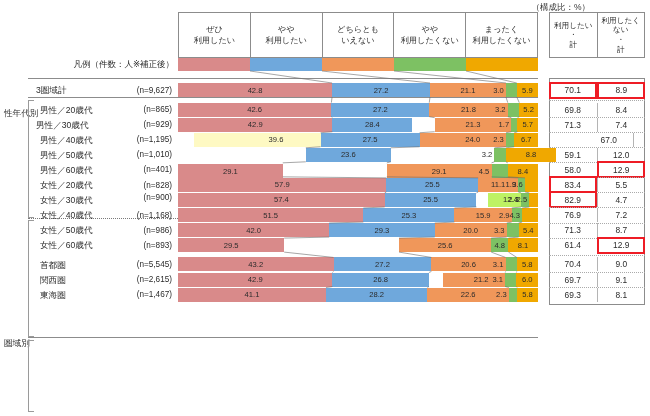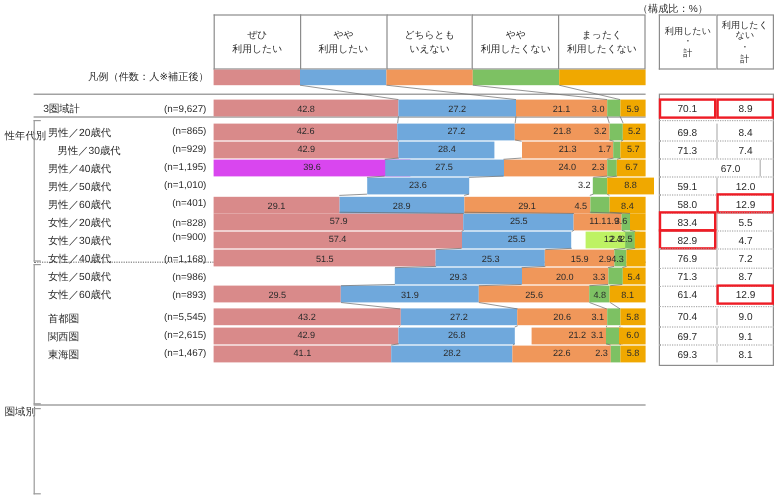--- a/index.html
+++ b/index.html
@@ -245,21 +245,21 @@
         <div class="seg" style="left: 329.76px; width: 11.52px; background: rgb(125, 193, 99);"></div>
         <div class="seg" style="left: 341.28px; width: 18.72px; background: rgb(240, 168, 0);">
           <span>5.2</span>
         </div>
       </div>
       <div class="sum-row" style="top: 102.65px; height: 14px;">
         <div class="sc divider">69.8</div>
         <div class="sc">8.4</div>
       </div>
       <div class="sum-sep" style="top: 117.175px;"></div>
-      <div class="abs row-label" style="left: 48px; top: 119.9px;">男性／30歳代</div>
+      <div class="abs row-label" style="left: 36px; top: 119.9px;">男性／30歳代</div>
       <div class="abs row-n" style="left: 112px; width: 60px; top: 120.3px;">(n=929)</div>
       <div class="bar-row" style="top: 117.7px;">
         <div class="seg" style="left: 0px; width: 154.44px; background: rgb(217, 138, 138);">
           <span>42.9</span>
         </div>
         <div class="seg" style="left: 154.44px; width: 80px; background: rgb(111, 168, 220);">
           <span>28.4</span>
         </div>
         <div class="seg" style="left: 256.68px; width: 76.68px; background: rgb(240, 151, 90);">
           <span>21.3</span>
@@ -271,21 +271,21 @@
         </div>
       </div>
       <div class="sum-row" style="top: 117.7px; height: 14px;">
         <div class="sc divider">71.3</div>
         <div class="sc">7.4</div>
       </div>
       <div class="sum-sep" style="top: 132.225px;"></div>
       <div class="abs row-label" style="left: 40px; top: 134.95px;">男性／40歳代</div>
       <div class="abs row-n" style="left: 112px; width: 60px; top: 135.35px;">(n=1,195)</div>
       <div class="bar-row" style="top: 132.75px;">
-        <div class="seg" style="left: 0px; width: 164px; background: #d946ef;">
+        <div class="seg" style="left: 16px; width: 164px; background: #fef9c3;">
           <span>39.6</span>
         </div>
         <div class="seg" style="left: 142.56px; width: 99px; background: rgb(111, 168, 220);">
           <span>27.5</span>
         </div>
         <div class="seg" style="left: 241.56px; width: 86.4px; background: rgb(240, 151, 90); padding-left: 20px;">
           <span>24.0</span>
         </div>
         <div class="seg-out-label" style="left: 312.96px; width: 15px;">2.3</div>
         <div class="seg" style="left: 327.96px; width: 8.28px; background: rgb(125, 193, 99);"></div>
@@ -299,37 +299,34 @@
       </div>
       <div class="sum-sep" style="top: 147.275px;"></div>
       <div class="abs row-label" style="left: 40px; top: 150px;">男性／50歳代</div>
       <div class="abs row-n" style="left: 112px; width: 60px; top: 150.4px;">(n=1,010)</div>
       <div class="bar-row" style="top: 147.8px;">
         <div class="seg" style="left: 127.8px; width: 84.96px; background: rgb(111, 168, 220);">
           <span>23.6</span>
         </div>
         <div class="seg-out-label" style="left: 301.44px; width: 15px;">3.2</div>
         <div class="seg" style="left: 316.44px; width: 11.52px; background: rgb(125, 193, 99);"></div>
-        <div class="seg" style="left: 327.96px; width: 39px; background: rgb(240, 168, 0);">
+        <div class="seg" style="left: 327.96px; width: 50px; background: rgb(240, 168, 0);">
           <span>8.8</span>
         </div>
       </div>
       <div class="sum-row" style="top: 147.8px; height: 14px;">
         <div class="sc divider">59.1</div>
         <div class="sc">12.0</div>
       </div>
       <div class="sum-sep" style="top: 162.325px;"></div>
       <div class="abs row-label" style="left: 40px; top: 165.05px;">男性／60歳代</div>
       <div class="abs row-n" style="left: 112px; width: 60px; top: 165.45px;">(n=401)</div>
       <div class="bar-row" style="top: 164px; text-align: right;">
         <div class="seg" style="left: 0px; width: 104.76px; background: rgb(217, 138, 138);">
           <span>29.1</span>
-        </div>
-        <div class="seg" style="left: 104.76px; width: 104.04px; background: rgb(111, 168, 220);">
-          <span>28.9</span>
         </div>
         <div class="seg" style="left: 208.8px; width: 104.76px; background: rgb(240, 151, 90);">
           <span>29.1</span>
         </div>
         <div class="seg-out-label" style="left: 298.56px; width: 15px;">4.5</div>
         <div class="seg" style="left: 313.56px; width: 16.2px; background: rgb(125, 193, 99);"></div>
         <div class="seg" style="left: 329.76px; width: 30.24px; background: rgb(240, 168, 0);">
           <span>8.4</span>
         </div>
       </div>
@@ -403,20 +400,23 @@
         <div class="seg" style="left: 344.16px; width: 15.48px; background: rgb(240, 168, 0);"></div>
       </div>
       <div class="sum-row" style="top: 208px; height: 14px;">
         <div class="sc divider">76.9</div>
         <div class="sc">7.2</div>
       </div>
       <div class="sum-sep" style="top: 222.525px;"></div>
       <div class="abs row-label" style="left: 40px; top: 225.25px;">女性／50歳代</div>
       <div class="abs row-n" style="left: 112px; width: 60px; top: 225.65px;">(n=986)</div>
       <div class="bar-row" style="top: 223.05px;">
+        <div class="seg" style="left: 0px; width: 151.2px; background: rgb(217, 138, 138);">
+          <span>42.0</span>
+        </div>
         <div class="seg" style="left: 151.2px; width: 105.48px; background: rgb(111, 168, 220);">
           <span>29.3</span>
         </div>
         <div class="seg" style="left: 256.68px; width: 72px; background: rgb(240, 151, 90);">
           <span>20.0</span>
         </div>
         <div class="seg-out-label" style="left: 313.68px; width: 15px;">3.3</div>
         <div class="seg" style="left: 328.68px; width: 11.88px; background: rgb(125, 193, 99);"></div>
         <div class="seg" style="left: 340.56px; width: 19.44px; background: rgb(240, 168, 0);">
           <span>5.4</span>
@@ -425,23 +425,20 @@
       <div class="sum-row" style="top: 223.05px; height: 14px;">
         <div class="sc divider">71.3</div>
         <div class="sc">8.7</div>
       </div>
       <div class="sum-sep" style="top: 237.575px;"></div>
       <div class="abs row-label" style="left: 40px; top: 240.3px;">女性／60歳代</div>
       <div class="abs row-n" style="left: 112px; width: 60px; top: 240.7px;">(n=893)</div>
       <div class="bar-row" style="top: 238.1px;">
         <div class="seg" style="left: 0px; width: 106.2px; background: rgb(217, 138, 138);">
           <span>29.5</span>
-        </div>
-        <div class="seg" style="left: 106.2px; width: 114.84px; background: rgb(111, 168, 220);">
-          <span>31.9</span>
         </div>
         <div class="seg" style="left: 221.04px; width: 92.16px; background: rgb(240, 151, 90);">
           <span>25.6</span>
         </div>
         <div class="seg" style="left: 313.2px; width: 17.28px; background: rgb(125, 193, 99);">
           <span>4.8</span>
         </div>
         <div class="seg" style="left: 330.48px; width: 29.16px; background: rgb(240, 168, 0);">
           <span>8.1</span>
         </div>

